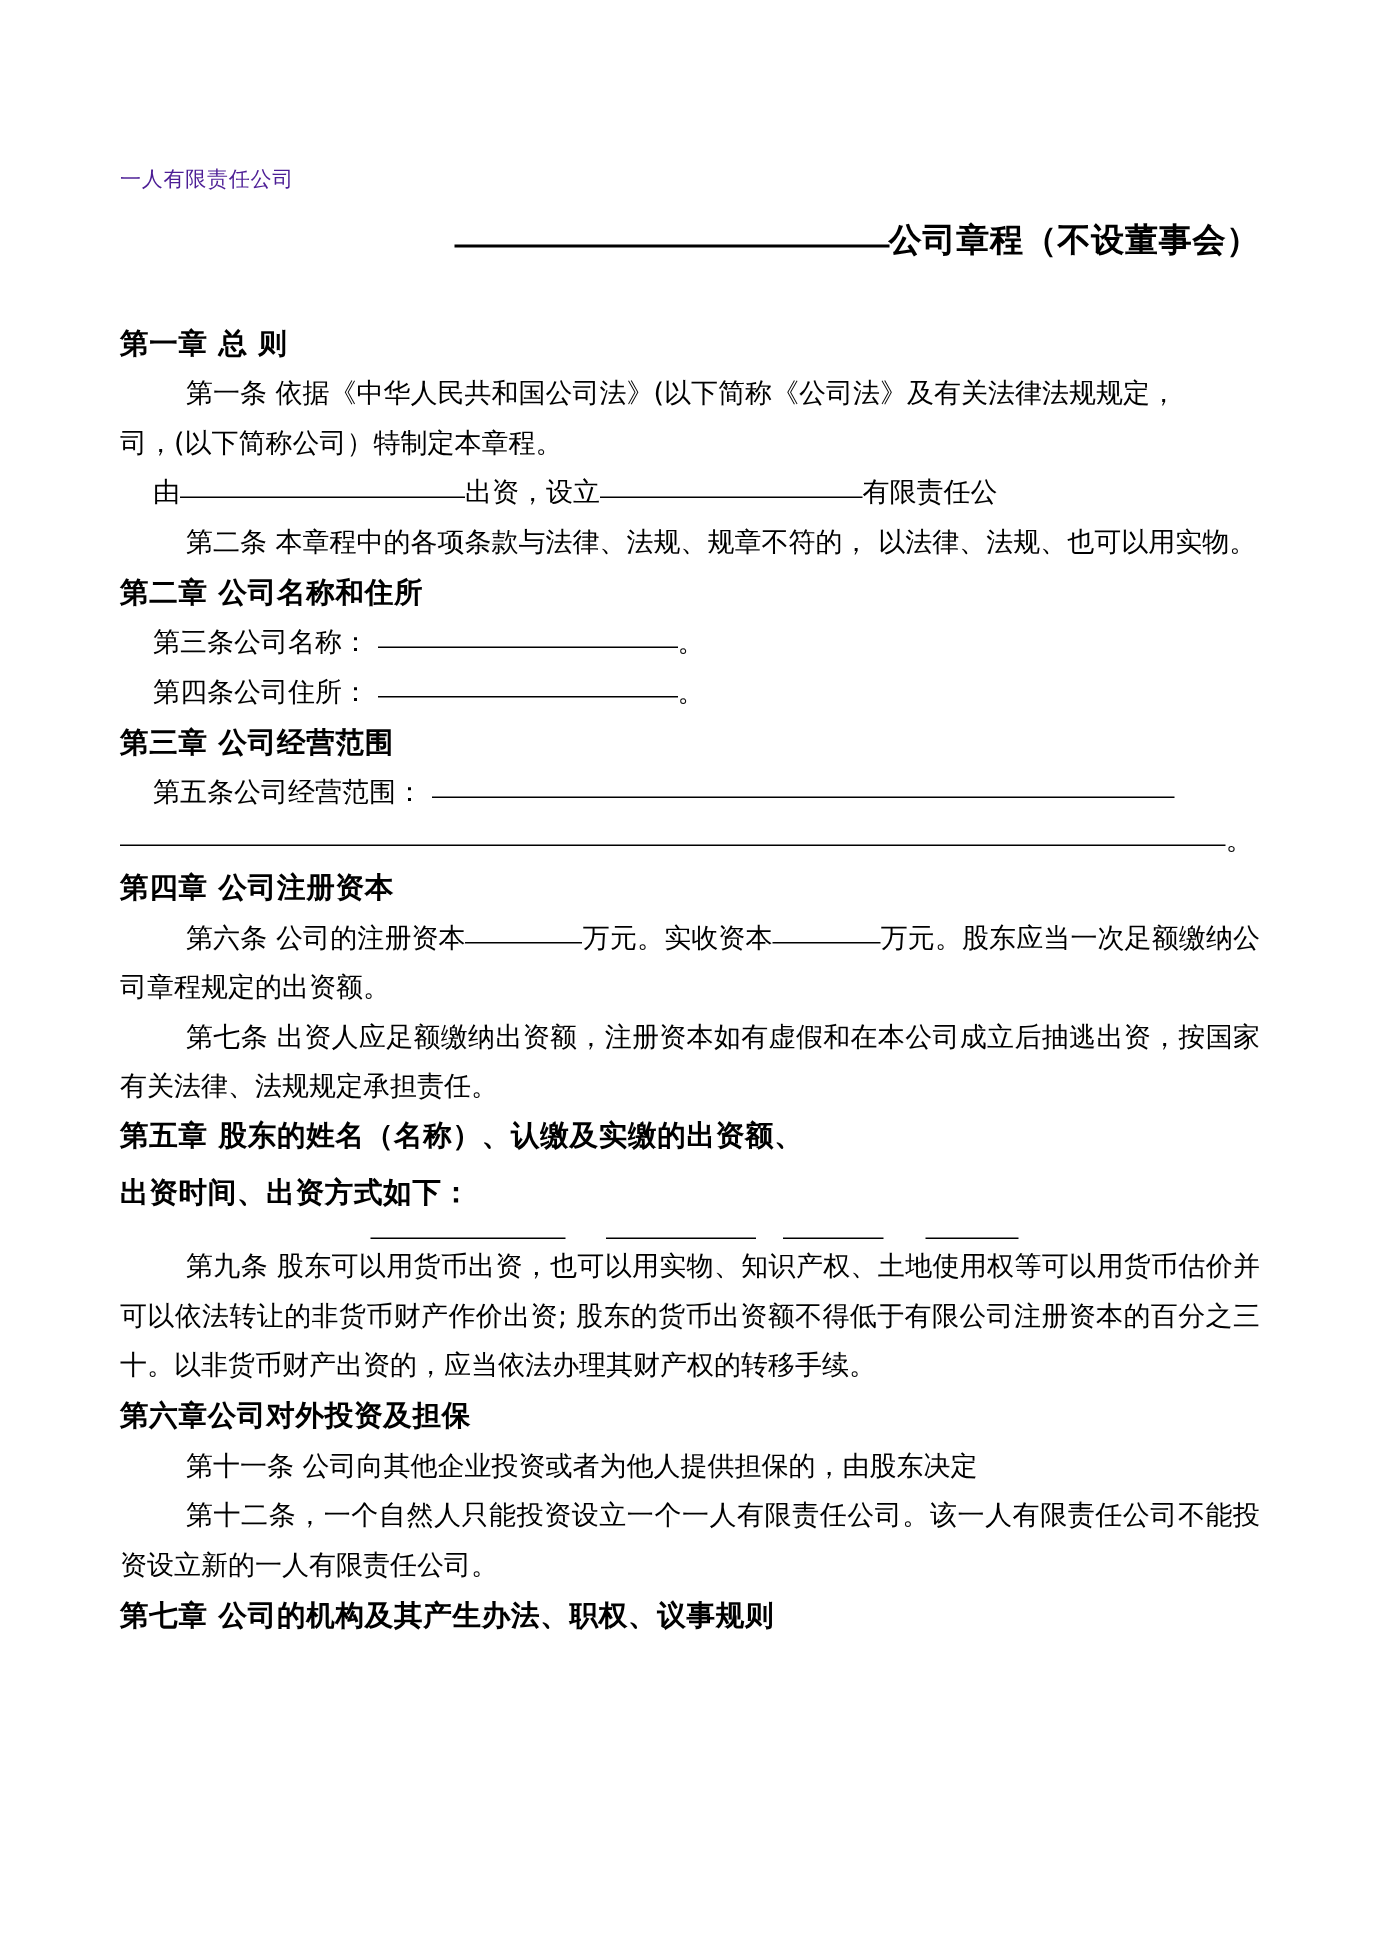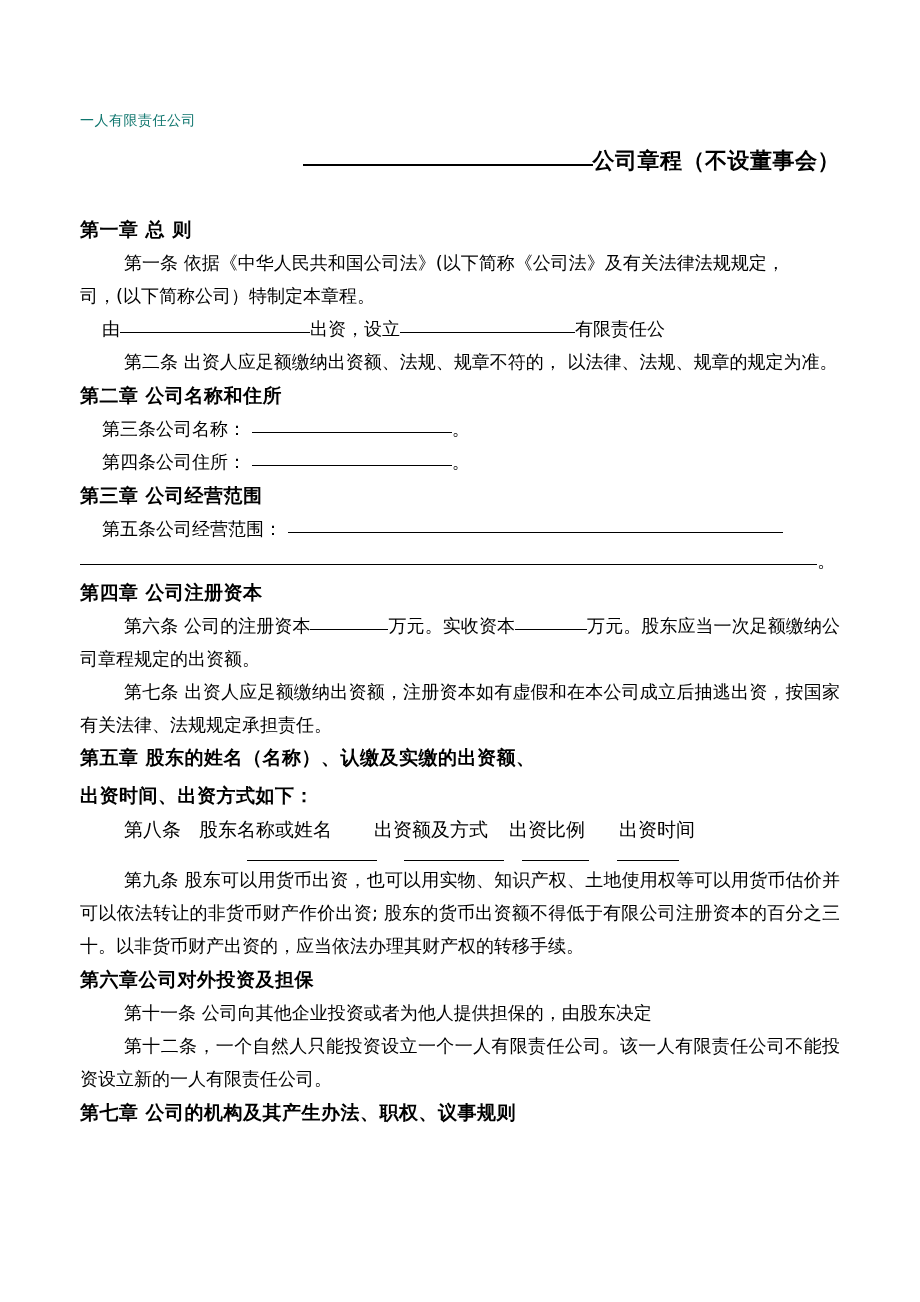--- a/index.html
+++ b/index.html
@@ -22,21 +22,21 @@
     position: absolute;
     left: 80px;
     top: 110px;
     width: 760px;
   }
 
   
   .hdr-label {
     font-size: 14px;
     line-height: 20px;
-    color: #0f766e;
+    color: #4c1d95;
     letter-spacing: 0.5px;
   }
 
   .title-row {
     margin-top: 14px;
     text-align: right;
     font-size: 22px;
     font-weight: bold;
     line-height: 34px;
     letter-spacing: 0.5px;
@@ -143,21 +143,21 @@
     <div class="chapter gap-top-lg">第一章   总   则</div>
 
     <div class="para ind">第一条   依据《中华人民共和国公司法》(以下简称《公司法》及有关法律法规规定，</div>
 
     <div class="para">司，(以下简称公司）特制定本章程。</div>
 
     <div class="para ind-sm nowrapline">
       <span>由</span><span class="blank w-a"></span><span>出资，设立</span><span class="blank w-b"></span><span>有限责任公</span>
     </div>
 
-    <div class="para ind">第二条   出资人应足额缴纳出资额、法规、规章不符的，   以法律、法规、规章的规定为准。</div>
+    <div class="para ind">第二条   本章程中的各项条款与法律、法规、规章不符的，   以法律、法规、也可以用实物。</div>
 
     <div class="chapter">第二章  公司名称和住所</div>
 
     <div class="para ind-sm nowrapline">
       <span>第三条公司名称：</span>
       <span class="blank w-c"></span><span>。</span>
     </div>
 
     <div class="para ind-sm nowrapline">
       <span>第四条公司住所：</span>
@@ -179,27 +179,20 @@
     <div class="para ind">
       <span>第六条  公司的注册资本</span><span class="blank w-d"></span><span>万元。实收资本</span><span class="blank w-e"></span><span>万元。股东应当一次足额缴纳公司章程规定的出资额。</span>
     </div>
 
     <div class="para ind">第七条  出资人应足额缴纳出资额，注册资本如有虚假和在本公司成立后抽逃出资，按国家有关法律、法规规定承担责任。</div>
 
     <div class="chapter tight">第五章   股东的姓名（名称）、认缴及实缴的出资额、</div>
     <div class="chapter tight" style="margin-top:6px;">出资时间、出资方式如下：</div>
 
     <div class="sh-table">
-      <div class="sh-row-head">
-        <span class="sh-label">第八条</span>
-        <span class="sh-col c1">股东名称或姓名</span>
-        <span class="sh-col c2">出资额及方式</span>
-        <span class="sh-col c3">出资比例</span>
-        <span class="sh-col c4">出资时间</span>
-      </div>
       <div class="sh-row-blank">
         <span class="spacer"></span>
         <span class="sh-rule r1"></span>
         <span class="sh-rule r2"></span>
         <span class="sh-rule r3"></span>
         <span class="sh-rule r4"></span>
       </div>
     </div>
 
     <div class="para ind">第九条  股东可以用货币出资，也可以用实物、知识产权、土地使用权等可以用货币估价并可以依法转让的非货币财产作价出资; 股东的货币出资额不得低于有限公司注册资本的百分之三十。以非货币财产出资的，应当依法办理其财产权的转移手续。</div>

